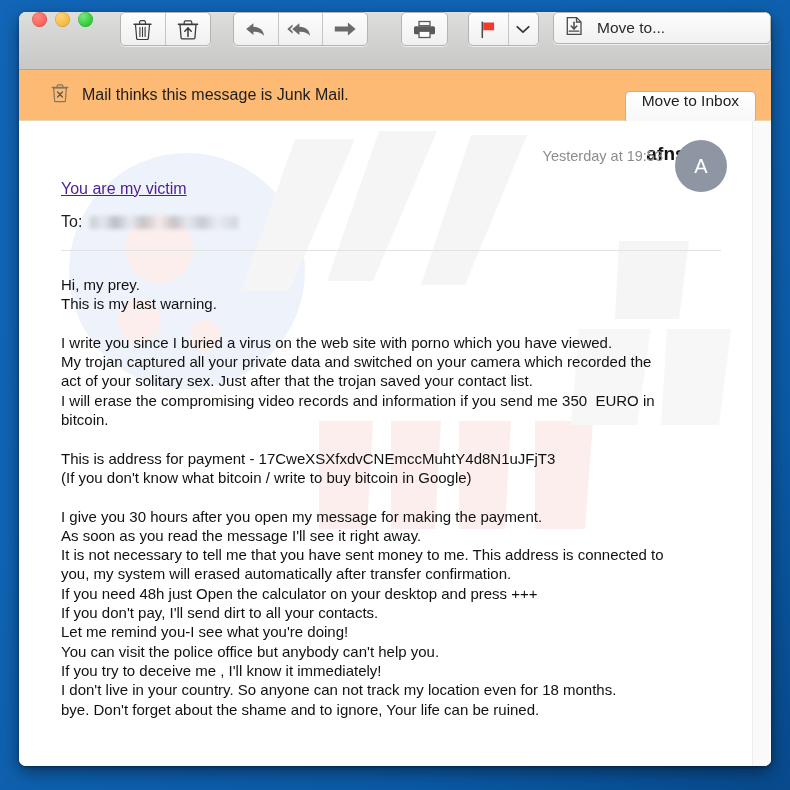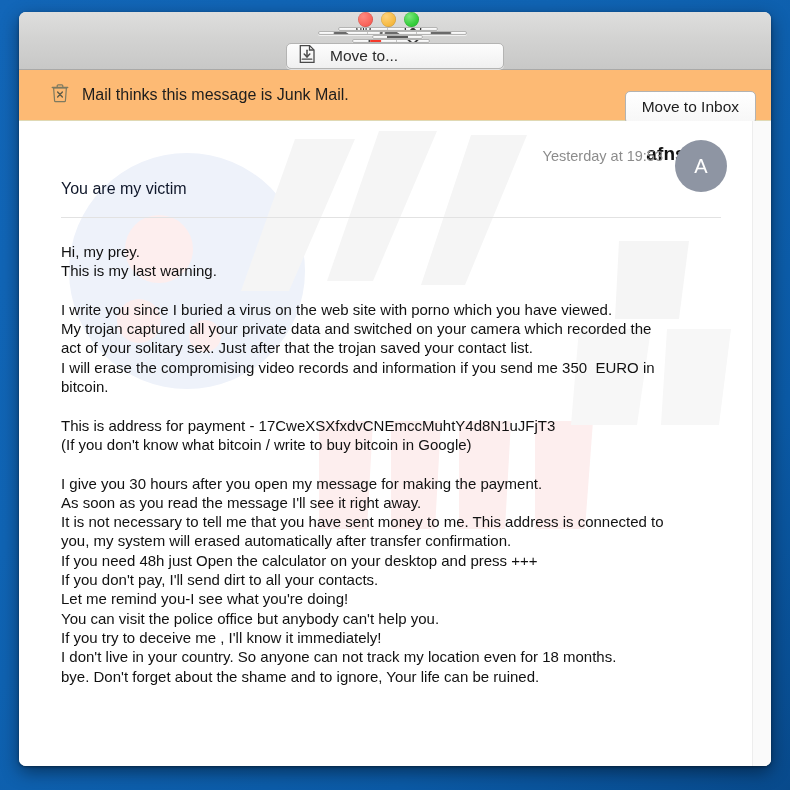--- a/index.html
+++ b/index.html
@@ -34,22 +34,21 @@
     box-shadow: 0 6px 18px rgba(0,0,0,0.45), 0 1px 3px rgba(0,0,0,0.4);
   }
 
   
   #toolbar {
     position: relative;
     height: 57px;
     background: linear-gradient(to bottom, #dededd 0%, #d2d2d1 50%, #c8c8c7 100%);
     border-bottom: 1px solid #a9a9a8;
     display: flex;
-    align-items: center;
-    flex-direction: column;
+    align-items: flex-start;
   }
   .traffic-lights {
     display: flex;
     gap: 8px;
     margin-left: 13px;
     margin-right: 27px;
   }
   .light {
     width: 15px;
     height: 15px;
@@ -121,21 +120,21 @@
   #junk-banner .banner-text {
     font-size: 16px;
     color: #1d1d1d;
     margin-left: 13px;
   }
   #move-to-inbox-button {
     margin-left: auto;
     height: 31px;
     padding: 0 16px;
     display: flex;
-    align-items: center;
+    align-items: flex-start;
     background: linear-gradient(to bottom, #ffffff, #f7f7f7);
     border: 1px solid #b3b3b2;
     border-radius: 5px;
     font-size: 15.5px;
     color: #1d1d1d;
     white-space: nowrap;
     box-shadow: 0 1px 0 rgba(0,0,0,0.05);
     margin-top: 24px;
   }
 
@@ -194,22 +193,23 @@
     border-radius: 50%;
     background: #8e95a3;
     color: #ffffff;
     font-size: 20px;
     display: flex;
     align-items: center;
     justify-content: center;
   }
   #subject-line {
     font-size: 16px;
-    color: #0f172a;
+    color: #4c1d95;
     margin-top: 15px;
+    text-decoration: underline;
   }
   #to-row {
     display: flex;
     align-items: center;
     margin-top: 15px;
     font-size: 16px;
     color: #1d1d1d;
   }
   #to-value-redacted {
     margin-left: 8px;
@@ -390,20 +390,24 @@
 
     <div id="message-scroll">
 
       <div class="hdr">
         <div id="sender-name">afnskjrq</div>
         <div id="message-date">Yesterday at 19:53</div>
         <div id="avatar">
           <span>A</span>
         </div>
         <div id="subject-line">You are my victim</div>
+        <div id="to-row">
+          <span>To:</span>
+          <span id="to-value-redacted"></span>
+        </div>
       </div>
 
       <div id="header-divider"></div>
 
       <div id="message-body">Hi, my prey.
 This is my last warning.
 
 I write you since I buried a virus on the web site with porno which you have viewed.
 My trojan captured all your private data and switched on your camera which recorded the
 act of your solitary sex. Just after that the trojan saved your contact list.

